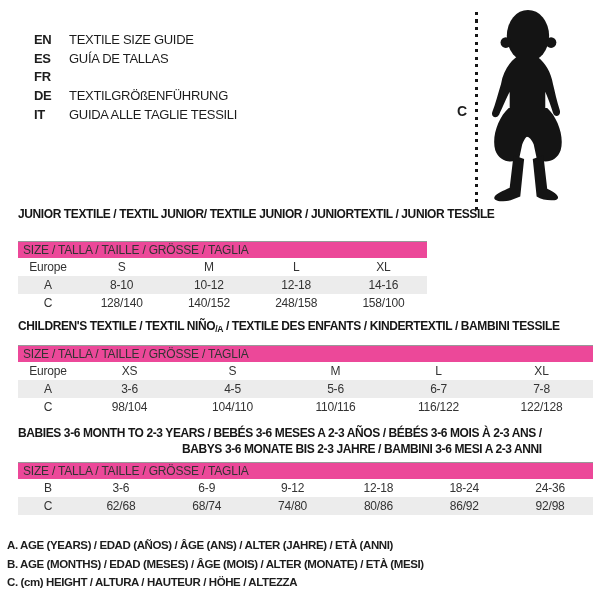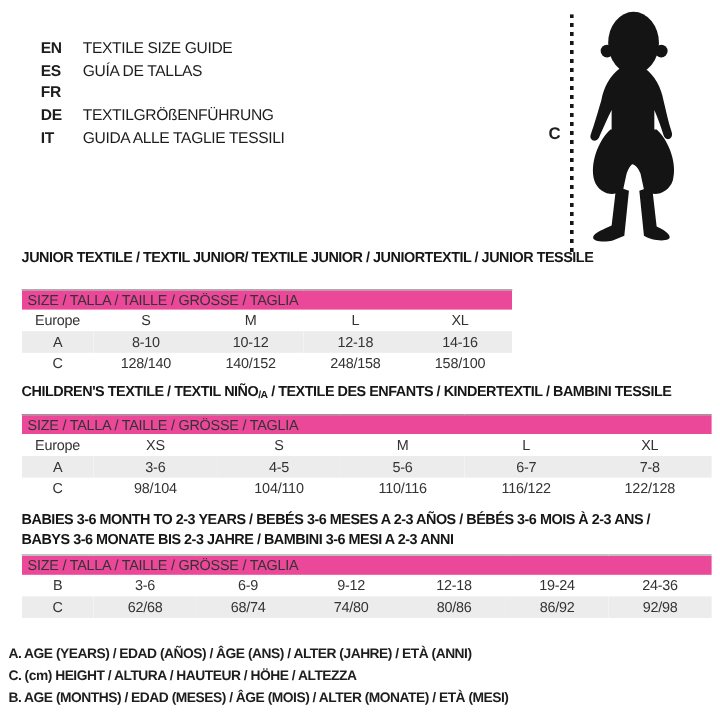--- a/index.html
+++ b/index.html
@@ -17,21 +17,21 @@
     position:absolute;left:475px;top:12px;width:3px;height:198px;
     background:repeating-linear-gradient(to bottom,#161616 0 3px,transparent 3px 7.5px);
   }
   .measure-label{position:absolute;left:457px;top:103px;font-weight:bold;font-size:14px;}
   .baby-svg{position:absolute;left:483px;top:7px;}
   
   .section-title{
     position:absolute;left:18px;font-weight:bold;font-size:12px;
     letter-spacing:-0.4px;white-space:nowrap;color:#161616;
   }
-  .section-title .subline{line-height:16px;}
+  .section-title .subline{line-height:16px;text-align:right;}
   .sub-a{font-size:0.72em;vertical-align:-2px;}
   
   table.size-table{
     position:absolute;left:18px;border-collapse:collapse;table-layout:fixed;
     font-size:12px;color:#333;letter-spacing:-0.2px;
   }
   table.size-table td{padding:0;height:18px;overflow:hidden;white-space:nowrap;}
   tr.bar td{
     background:#ec4899;border-top:1px solid #989898;height:16px;
     text-align:left;padding-left:5px;color:#333;font-size:12px;
@@ -177,32 +177,32 @@
   <tbody>
       <tr class="bar">
     <td colspan="7">SIZE / TALLA / TAILLE / GRÖSSE / TAGLIA</td>
   </tr>
   <tr>
     <td class="row-label">B</td>
     <td class="val">3-6</td>
     <td class="val">6-9</td>
     <td class="val">9-12</td>
     <td class="val">12-18</td>
-    <td class="val">19-24</td>
+    <td class="val">18-24</td>
     <td class="val">24-36</td>
   </tr>
   <tr class="shaded">
     <td class="row-label">C</td>
     <td class="val">62/68</td>
     <td class="val">68/74</td>
     <td class="val">74/80</td>
     <td class="val">80/86</td>
     <td class="val">86/92</td>
     <td class="val">92/98</td>
   </tr>
 </tbody>
   </table>
 
 <div class="notes">
   <div class="note-line">A. AGE (YEARS) / EDAD (AÑOS) / ÂGE (ANS) / ALTER (JAHRE) / ETÀ (ANNI)</div>
+  <div class="note-line">B. AGE (MONTHS) / EDAD (MESES) / ÂGE (MOIS) / ALTER (MONATE) / ETÀ (MESI)</div>
   <div class="note-line">C. (cm) HEIGHT / ALTURA / HAUTEUR / HÖHE / ALTEZZA</div>
-  <div class="note-line">B. AGE (MONTHS) / EDAD (MESES) / ÂGE (MOIS) / ALTER (MONATE) / ETÀ (MESI)</div>
 </div>
 
 </body></html>

